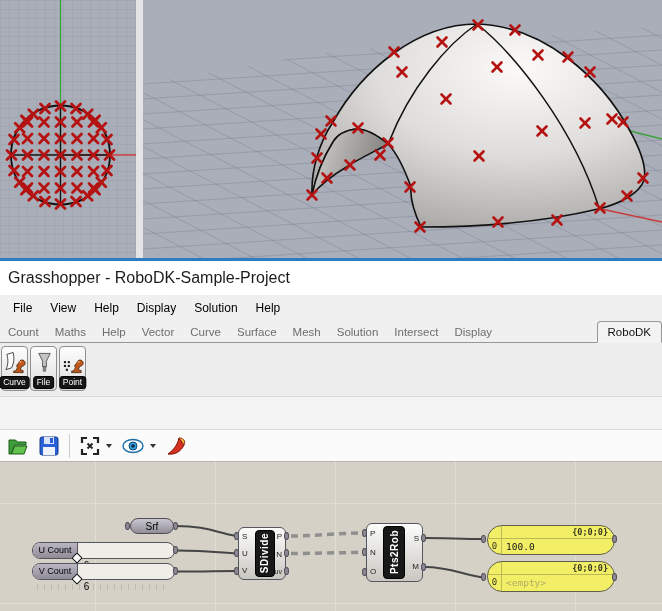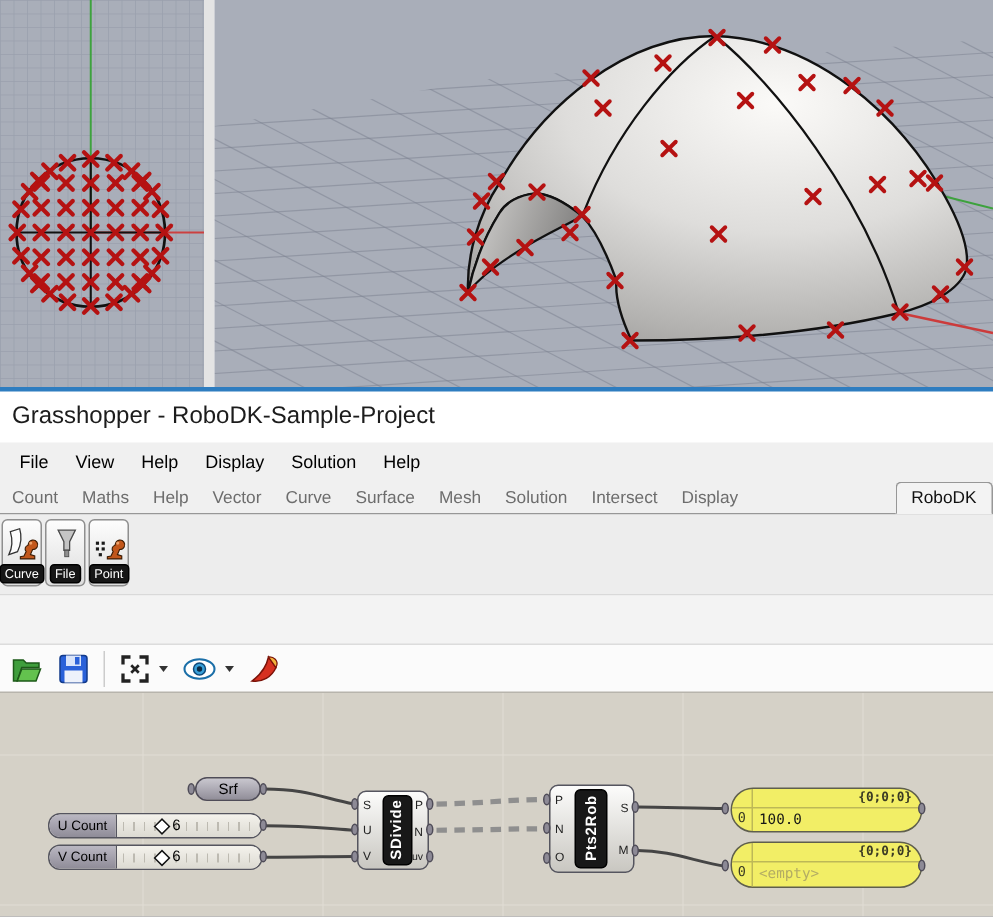--- a/index.html
+++ b/index.html
@@ -50,21 +50,21 @@
           background-repeat:repeat;overflow:hidden;}
   #wires{position:absolute;top:0;left:0;}
   .nub{position:absolute;width:5px;height:8px;background:#8d8a96;border:1px solid #4f4c58;
        border-radius:50%;box-sizing:border-box;}
   
   #srf-capsule{position:absolute;left:130px;top:56px;width:44px;height:16px;border:1px solid #4f4c58;
                border-radius:8px;background:linear-gradient(#c9c7cf,#918e99);text-align:center;
                font-size:10px;line-height:15px;color:#000;box-sizing:border-box;}
   
   .slider{position:absolute;left:32px;width:143px;height:17px;border:1px solid #55555f;
-          border-radius:8px;background:#efede7;display:flex;box-sizing:border-box;overflow:visible;}
+          border-radius:8px;background:#efede7;display:flex;box-sizing:border-box;overflow:visible;flex-direction:column;}
   .slider .lab{width:44px;background:linear-gradient(#bab7c2,#8f8c98);border-right:1px solid #55555f;
                border-radius:7px 0 0 7px;font-size:9px;line-height:15px;text-align:center;color:#000;}
   .slider .track{position:relative;flex:1;border-radius:0 7px 7px 0;
                  background:linear-gradient(#f4f2ec,#dcdad2);}
   .slider .track::before{content:"";position:absolute;left:4px;right:6px;top:5px;height:6px;
       background:repeating-linear-gradient(90deg,#bdbab1 0 1px,transparent 1px 7px);}
   .slider .grip{position:absolute;left:31%;top:50%;width:6px;height:6px;background:#fff;
                 border:1.5px solid #111;transform:translate(-50%,-50%) rotate(45deg);}
   .slider .val{position:absolute;left:calc(31% + 7px);top:0;font-size:10px;line-height:15px;color:#000;}
   

